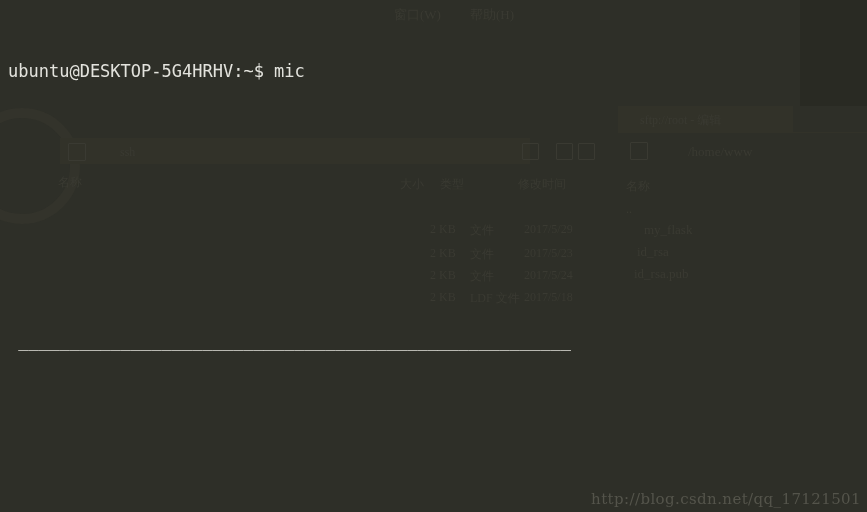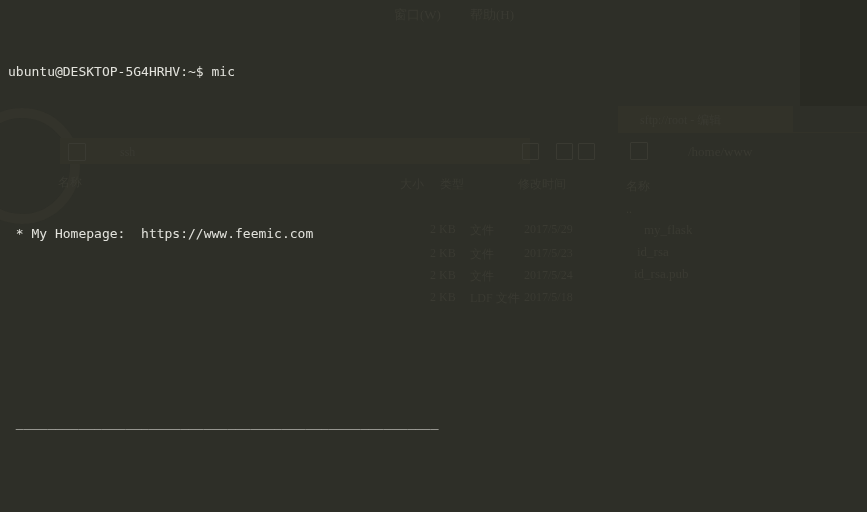--- a/index.html
+++ b/index.html
@@ -34,21 +34,21 @@
     border: 10px solid #33332b;
     border-radius: 50%;
   }
 
   
   .term {
     position: absolute;
     inset: 0;
     padding: 4px 8px 0 8px;
     box-sizing: border-box;
-    font-size: 13px;
+    font-size: 17px;
     line-height: 27px;
     color: #e3e3dd;
     white-space: pre;
   }
   .term .row { height: 27px; white-space: pre; }
   .art {
     color: #e8e8e2;
     letter-spacing: 0px;
   }
 
@@ -115,31 +115,31 @@
     <div class="bg-text" style="left:430px; top:290px; font-size:12px;">2 KB</div>
     <div class="bg-text" style="left:470px; top:290px; font-size:12px;">LDF 文件</div>
     <div class="bg-text" style="left:524px; top:290px; font-size:12px;">2017/5/18</div>
 
     <div class="bg-rect" style="left:800px; top:0px; width:67px; height:106px; background:#292a23;"></div>
   </div>
 
   <div class="term">
     <div class="row">ubuntu@DESKTOP-5G4HRHV:~$ mic</div>
     <div class="row"></div>
-    <div class="row"> * My Homepage:  https://www.feemic.com</div>
     <div class="row"></div>
 
     <div class="row art"> ______________________________________________________</div>
     
     
     
     
     
     
     
     
 
     
     
     
   </div>
 
+  <div class="watermark">http://blog.csdn.net/qq_17121501</div>
 </div>
 
 </body></html>

